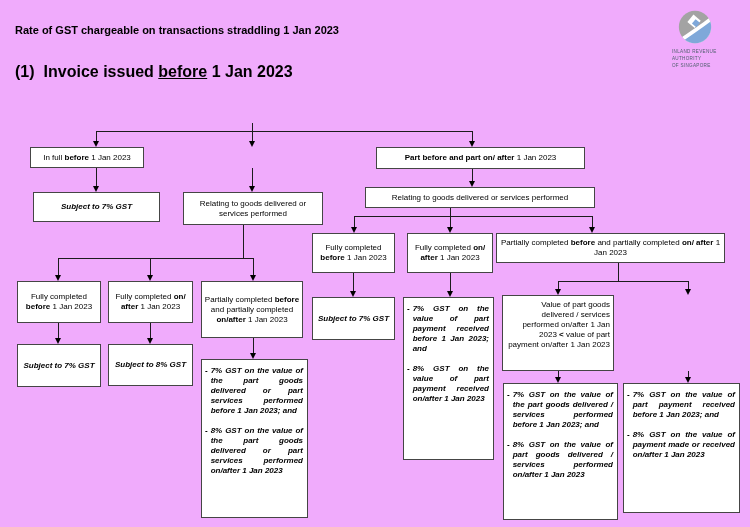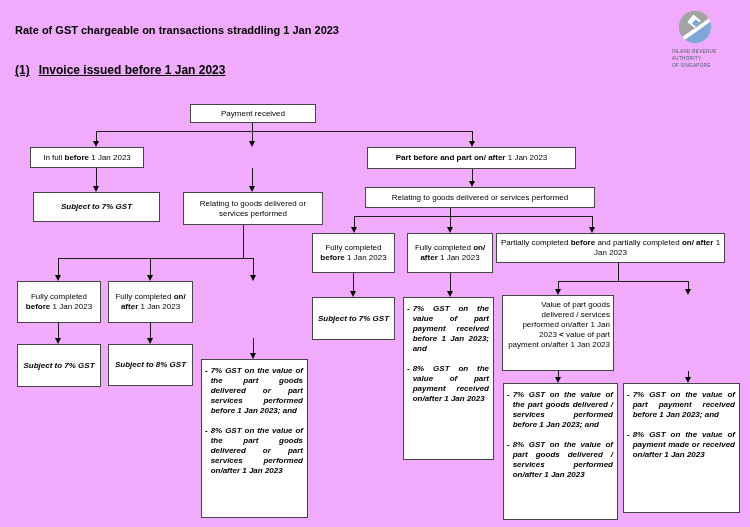--- a/index.html
+++ b/index.html
@@ -1,19 +1,19 @@
 <!DOCTYPE html>
 <html><head>
 <meta charset="utf-8">
 <style>
   html,body{margin:0;padding:0;background:#fff;}
   #page{position:relative;width:750px;height:527px;background:#f0abfc;overflow:hidden;
         font-family:"Liberation Sans",sans-serif;color:#000;}
   .title{position:absolute;left:15px;top:24px;font-size:11px;font-weight:bold;}
-  .subtitle{position:absolute;left:15px;top:63px;font-size:12px;font-weight:bold;text-decoration:underline;}
+  .subtitle{position:absolute;left:15px;top:63px;font-size:16px;font-weight:bold;}
   .subtitle .num{margin-right:9px;}
   .subtitle .und{text-decoration:underline;}
   
   .logo{position:absolute;left:672px;top:8px;width:70px;text-align:left;}
   .logo svg{display:block;margin-left:4px;}
   .logo .org{margin-top:3px;font-size:4.6px;line-height:1.5;color:#4e5f6e;letter-spacing:.3px;
              text-transform:uppercase;}
   
   .box{position:absolute;box-sizing:border-box;border:1px solid #454545;background:#fff;
        font-size:8px;line-height:1.25;}
@@ -57,30 +57,27 @@
         <rect x="18" y="13" width="6" height="6" fill="#7fa8d9" transform="rotate(40 21 16)"></rect>
       </g>
     </svg>
     <div class="org">
       <div>Inland Revenue</div>
       <div>Authority</div>
       <div>of Singapore</div>
     </div>
   </div>
 
-  <div class="box center" style="left:190px;top:104px;width:126px;height:19px">
-    <span>Payment received</span>
-  </div>
 
   <div class="box center" style="left:30px;top:147px;width:114px;height:21px">
     <span><span>In full </span><b>before</b><span> 1 Jan 2023</span></span>
   </div>
 
 
-  <div class="box center" style="left:367px;top:147px;width:209px;height:22px">
+  <div class="box center" style="left:376px;top:147px;width:209px;height:22px">
     <span><b>Part before and part on/ after</b><span> 1 Jan 2023</span></span>
   </div>
 
   <div class="box center emph" style="left:33px;top:192px;width:127px;height:30px">
     <span>Subject to 7% GST</span>
   </div>
 
   <div class="box center" style="left:183px;top:192px;width:140px;height:33px">
     <span>Relating to goods delivered or services performed</span>
   </div>
@@ -90,20 +87,23 @@
   </div>
 
   <div class="box center" style="left:17px;top:281px;width:84px;height:42px">
     <span><span>Fully completed </span><b>before</b><span> 1 Jan 2023</span></span>
   </div>
 
   <div class="box center" style="left:108px;top:281px;width:85px;height:42px">
     <span><span>Fully completed </span><b>on/ after</b><span> 1 Jan 2023</span></span>
   </div>
 
+  <div class="box center" style="left:201px;top:281px;width:102px;height:57px">
+    <span><span>Partially completed </span><b>before</b><span> and partially completed </span><b>on/after</b><span> 1 Jan 2023</span></span>
+  </div>
 
   <div class="box center emph" style="left:17px;top:344px;width:84px;height:43px">
     <span>Subject to 7% GST</span>
   </div>
 
   <div class="box center emph" style="left:108px;top:344px;width:85px;height:42px">
     <span>Subject to 8% GST</span>
   </div>
 
   <div class="box bullets" style="left:201px;top:359px;width:107px;height:159px">

